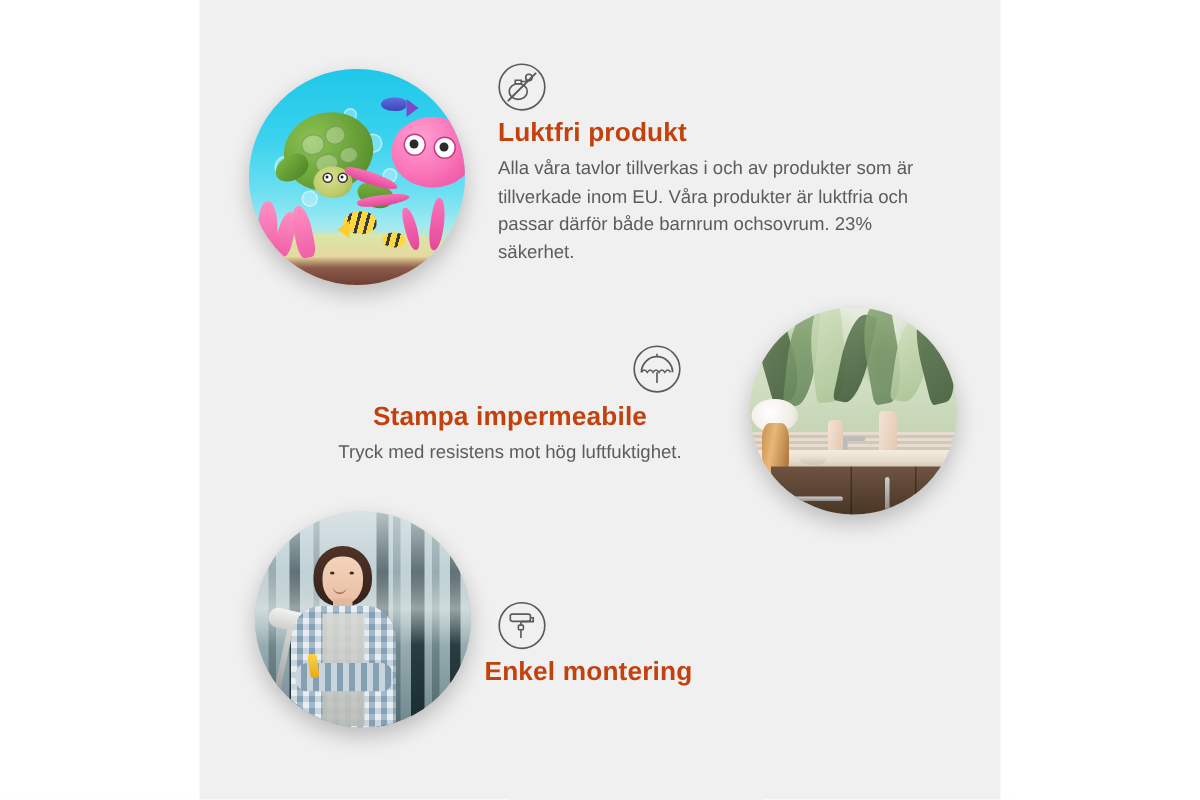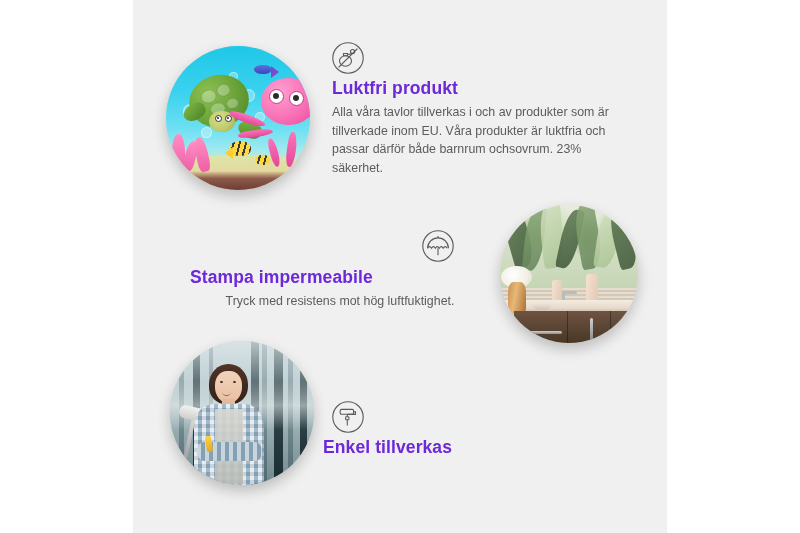--- a/index.html
+++ b/index.html
@@ -42,21 +42,21 @@
     background: #cfd6d8;
   }
   .media-circle .scene {
     position: absolute;
     left: 0; top: 0; right: 0; bottom: 0;
   }
 
   
   .feature-text { position: absolute; }
   .feature-title {
-    color: #6d28d9;
+    color: #c2410c;
     font-size: 17.5px;
     font-weight: bold;
     letter-spacing: 0.1px;
     margin: 0 0 5px 0;
     line-height: 1.15;
   }
   .feature-desc {
     color: #5c5c5c;
     font-size: 12.4px;
     line-height: 1.5;
@@ -79,21 +79,21 @@
   #block-waterproof-media { left: 367px; top: 205px; width: 138px; height: 138px; }
   #block-waterproof-text  { left: 57px;  top: 267px; width: 300px; text-align: center; }
   #block-waterproof-icon  { left: 287px; top: 228px; }
 
   
   #block-easy-media { left: 37px;  top: 341px; width: 144px; height: 144px; }
   #block-easy-text  { left: 190px; top: 437px; width: 280px; }
   #block-easy-icon  { left: 197px; top: 399px; }
 
   .feature-desc.center { text-align: center; }
-  .feature-title.center { text-align: left; }
+  .feature-title.center { text-align: center; }
 
   
 
   
   .sea-bg {
     position: absolute; inset: 0;
     background:
       linear-gradient(180deg,#1fc7e8 0%, #3ad2ee 32%, #6fe0f2 58%, #9fe9f0 72%, #cfe6c8 80%, #e8d9a8 88%, #ddc890 100%);
   }
   .sea-sand {
@@ -466,18 +466,18 @@
           <circle cx="18" cy="18" r="15.2"></circle>
           <rect x="10.2" y="10.4" width="13.4" height="4.8" rx="1.3" stroke="#5a5a5a"></rect>
           <path d="M23.6 12.8h1.9v2.6h-8.2" stroke="#5a5a5a"></path>
           <path d="M17.3 15.4v2.3" stroke="#5a5a5a"></path>
           <rect x="15.6" y="17.7" width="3.3" height="3.1" rx="0.7" stroke="#5a5a5a"></rect>
           <path d="M17.3 20.8v5.6" stroke="#5a5a5a"></path>
         </svg>
       </div>
 
       <div id="block-easy-text" class="feature-text">
-        <h2 class="feature-title">Enkel tillverkas</h2>
+        <h2 class="feature-title">Enkel montering</h2>
       </div>
     </div>
 
   </div>
 </div>
 
 </body></html>

